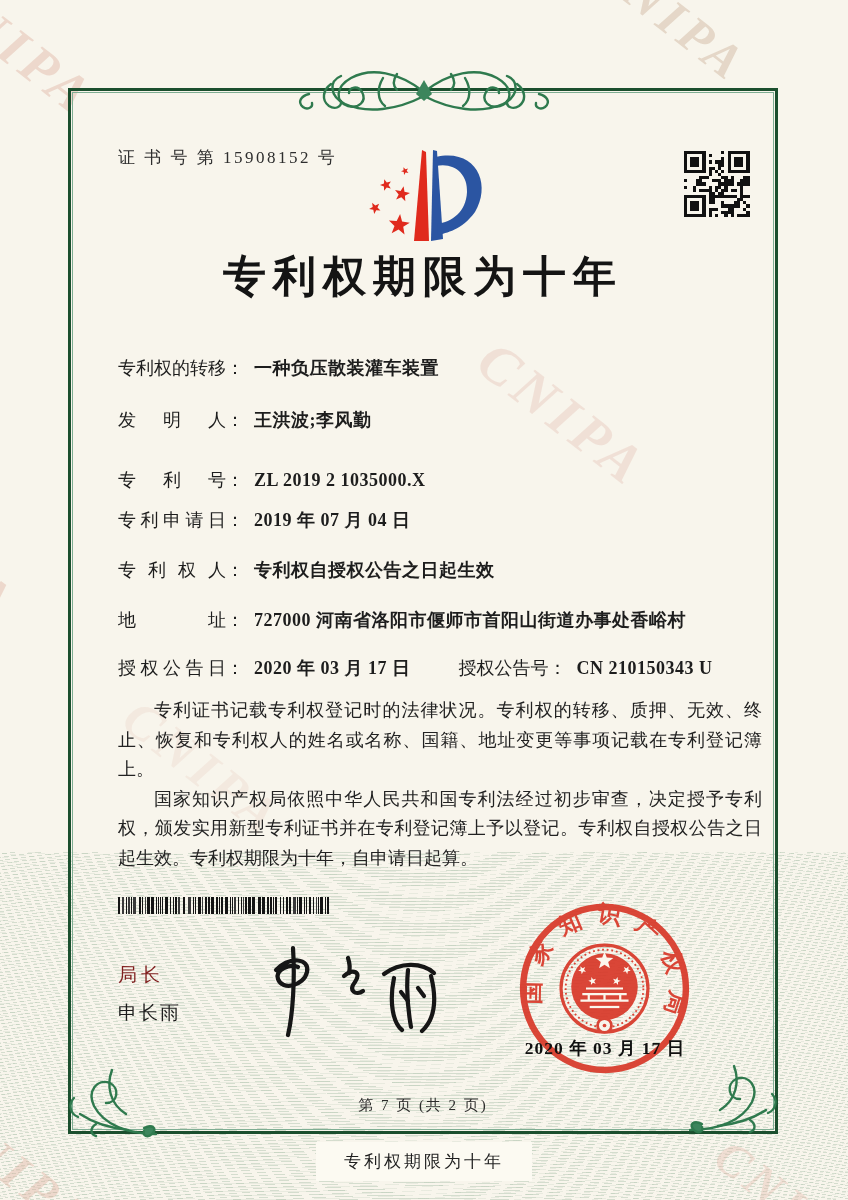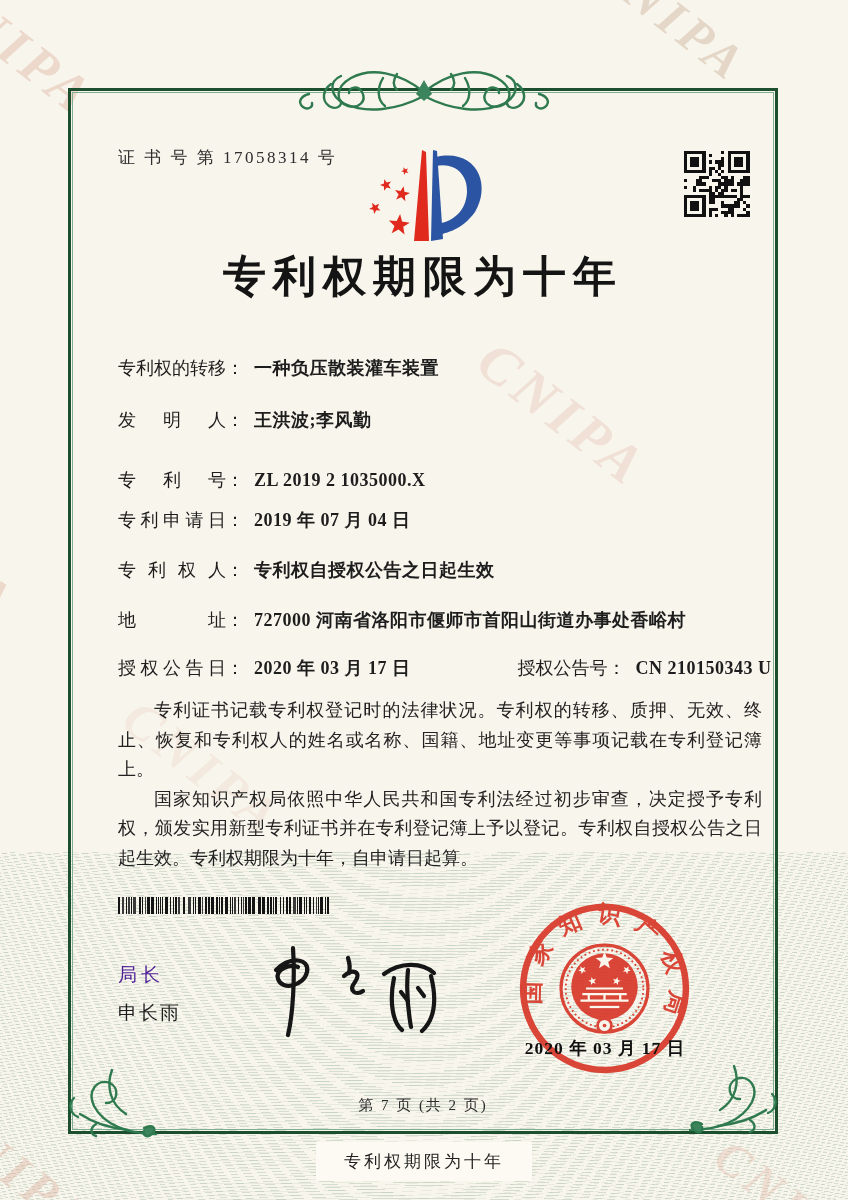--- a/index.html
+++ b/index.html
@@ -55,33 +55,33 @@
     position:absolute;left:68px;top:248px;width:710px;text-align:center;
     font-size:43px;font-weight:bold;letter-spacing:7px;color:#141414;
   }
   
   .field-row{position:absolute;left:118px;width:650px;font-size:18px;color:#1d1d1d;white-space:nowrap;}
   .fr0{top:356px;} .fr1{top:408px;} .fr2{top:468px;} .fr3{top:508px;}
   .fr4{top:558px;} .fr5{top:608px;} .fr6{top:656px;}
   .spread{display:inline-block;width:108px;text-align:justify;text-align-last:justify;vertical-align:bottom;}
   .colon{margin-right:10px;}
   .fvalue{letter-spacing:.5px;font-weight:bold;}
-  .pair2{margin-left:107px;}
+  .pair2{margin-left:48px;}
   
   .body-text{
     position:absolute;left:118px;top:696px;width:644px;
     font-size:18px;line-height:29.5px;text-align:justify;color:#222;
   }
   .body-text p{margin:0;text-indent:2em;}
   
   .barcode{position:absolute;left:118px;top:897px;width:220px;height:17px;font-size:0;}
   .barcode i{display:inline-block;height:17px;background:#141414;vertical-align:top;}
   
   .signer-title{position:absolute;left:118px;top:962px;font-size:19px;letter-spacing:4px;
-    font-family:"Liberation Sans","DejaVu Sans",sans-serif;color:#4c1d95;}
+    font-family:"Liberation Sans","DejaVu Sans",sans-serif;color:#7f1d1d;}
   .signer-name{position:absolute;left:118px;top:1000px;font-size:19px;letter-spacing:2px;
     font-family:"Liberation Sans","DejaVu Sans",sans-serif;color:#1c1c1c;}
   .signature{position:absolute;left:248px;top:938px;}
   
   .seal{position:absolute;left:512px;top:896px;}
   .seal-date{
     position:absolute;left:505px;top:1036px;width:200px;text-align:center;
     font-size:17.5px;letter-spacing:1px;color:#101010;font-weight:bold;
   }
   
@@ -135,21 +135,21 @@
   <g stroke="#2f7a4e" stroke-width="2.4" fill="none" stroke-linecap="round">
     <path d="M104,72 C76,72 52,63 42,44 C35,29 45,16 58,21 C68,26 66,41 54,41"></path>
     <path d="M60,8 C54,24 58,42 74,52"></path>
     <path d="M28,52 C40,60 58,66 76,68"></path>
     <path d="M22,36 C16,42 18,52 26,55"></path>
     <path d="M92,66 C100,62 106,66 100,72 C96,76 90,74 92,69" fill="#3c855c"></path>
     <path d="M44,62 C38,66 38,72 44,74"></path>
   </g>
 </svg>
 
-<div class="cert-no">证 书 号 第 17058314 号</div>
+<div class="cert-no">证 书 号 第 15908152 号</div>
 
 <svg class="logo" width="155" height="110" viewBox="0 0 155 110">
   <polygon points="74,10 78,12 81,101 66,101" fill="#e02a1d"></polygon>
   <polygon points="85,10 89,11 95,99 83,101" fill="#2b55a2"></polygon>
   <path d="M88,17 C128,8 144,44 127,72 C114,90 98,93 90,95 L89,84 C104,82 118,72 119,52 C120,34 106,22 88,26 Z" fill="#2b55a2"></path>
   <g id="logo-stars" fill="#e02a1d">
       <polygon points="55.44,27.32 57.38,29.36 60.02,28.38 58.67,30.86 60.43,33.07 57.65,32.55 56.09,34.90 55.73,32.10 53.01,31.34 55.56,30.13"></polygon>
       <polygon points="36.23,39.27 38.81,42.61 42.90,41.54 40.52,45.04 42.80,48.60 38.74,47.41 36.07,50.68 35.94,46.45 32.00,44.92 35.98,43.49"></polygon>
       <polygon points="55.59,46.16 56.48,51.73 61.95,53.09 56.93,55.65 57.32,61.28 53.33,57.29 48.11,59.41 50.66,54.38 47.03,50.07 52.60,50.94"></polygon>
       <polygon points="24.12,62.73 27.32,65.50 31.12,63.64 29.48,67.53 32.42,70.57 28.21,70.21 26.23,73.95 25.27,69.83 21.10,69.11 24.72,66.92"></polygon>

